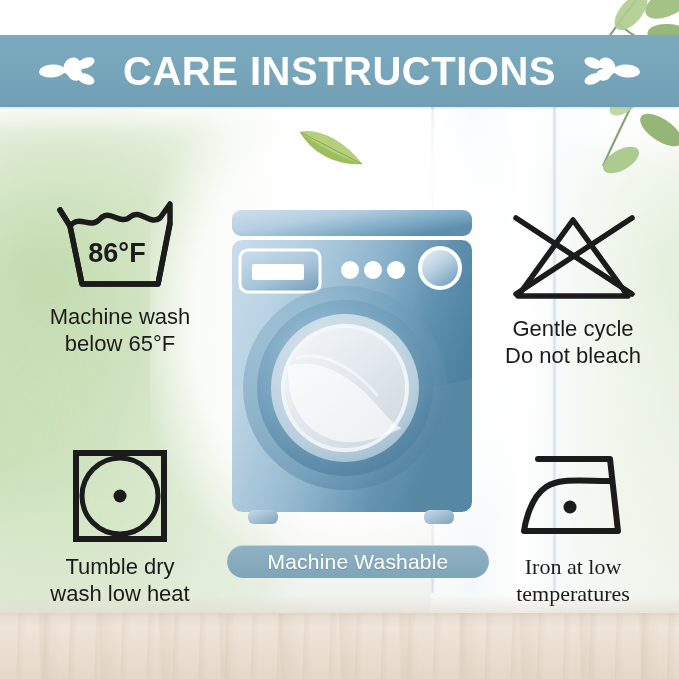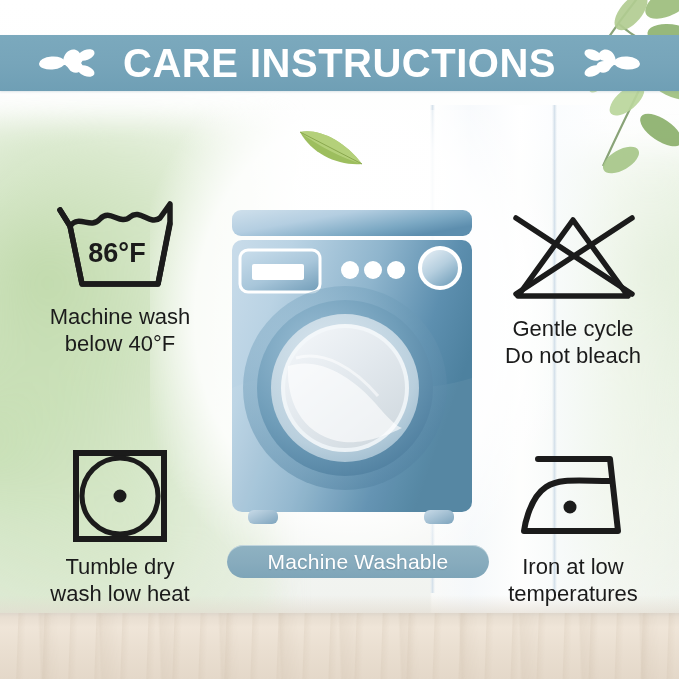--- a/index.html
+++ b/index.html
@@ -106,21 +106,21 @@
   }
 
   
   .foliage { position: absolute; right: -10px; top: -20px; width: 190px; height: 230px; }
   .floating-leaf { position: absolute; left: 296px; top: 122px; width: 70px; height: 48px; }
 
   
   .banner {
     position: absolute;
     left: 0; right: 0; top: 35px;
-    height: 56px;
+    height: 72px;
     background: linear-gradient(180deg, #7ba9bd 0%, #77a5ba 50%, #6f9fb5 100%);
     display: flex;
     align-items: center;
     justify-content: center;
     gap: 26px;
     box-shadow: 0 1px 2px rgba(120,150,165,.25);
   }
   .banner-title {
     color: #ffffff;
     font-size: 40px;
@@ -141,21 +141,21 @@
     margin-top: 8px;
     font-size: 22px;
     color: #1b1b1b;
     line-height: 1.22;
     white-space: pre-line;
   }
 
   #item-wash   { left: 14px;  top: 196px; width: 212px; }
   #item-bleach { left: 470px; top: 208px; width: 206px; }
   #item-dry    { left: 14px;  top: 446px; width: 212px; }
-  #item-iron   { left: 470px; top: 446px; width: 206px; }
+  #item-iron   { left: 470px; top: 446px; width: 206px; font-family: Liberation Serif, serif; }
 
   
   .washer { position: absolute; left: 226px; top: 208px; width: 252px; height: 320px; }
   .badge {
     position: absolute;
     left: 227px; top: 545px;
     width: 262px; height: 33px;
     border-radius: 17px;
     background: linear-gradient(180deg, #8fb2c2 0%, #87abbd 55%, #7ea5b8 100%);
     display: flex; align-items: center; justify-content: center;
@@ -237,21 +237,21 @@
     <div class="icon-wrap">
       <svg width="132" height="92" viewBox="0 0 132 92">
         <path d="M6 10 L 16 26 C 26 14, 36 30, 46 19 C 56 8, 66 26, 76 17 C 86 8, 96 26, 106 18 L 116 4
                  L 116 22 L 104 84 L 28 84 L 16 26" fill="none" stroke="#1b1b1b" stroke-width="5.5" stroke-linejoin="round" stroke-linecap="round"></path>
         <path d="M6 10 L 16 26" fill="none" stroke="#1b1b1b" stroke-width="5.5" stroke-linecap="round"></path>
         <path d="M16 26 L 28 84 L 104 84 L 116 24" fill="none" stroke="#1b1b1b" stroke-width="5.5" stroke-linejoin="round" stroke-linecap="round"></path>
         <text x="63" y="62" text-anchor="middle" font-family="Liberation Sans, sans-serif" font-size="27" font-weight="bold" fill="#1b1b1b">86°F</text>
       </svg>
     </div>
     <div class="care-caption">Machine wash
-below 40°F</div>
+below 65°F</div>
   </div>
 
   <div class="care-item" id="item-bleach">
     <div class="icon-wrap">
       <svg width="134" height="92" viewBox="0 0 134 92">
         <path d="M67 8 L 122 84 L 12 84 Z" fill="none" stroke="#1b1b1b" stroke-width="5.5" stroke-linejoin="round"></path>
         <path d="M10 6 L 126 82" stroke="#1b1b1b" stroke-width="5.5" stroke-linecap="round"></path>
         <path d="M126 6 L 10 82" stroke="#1b1b1b" stroke-width="5.5" stroke-linecap="round"></path>
       </svg>
     </div>

